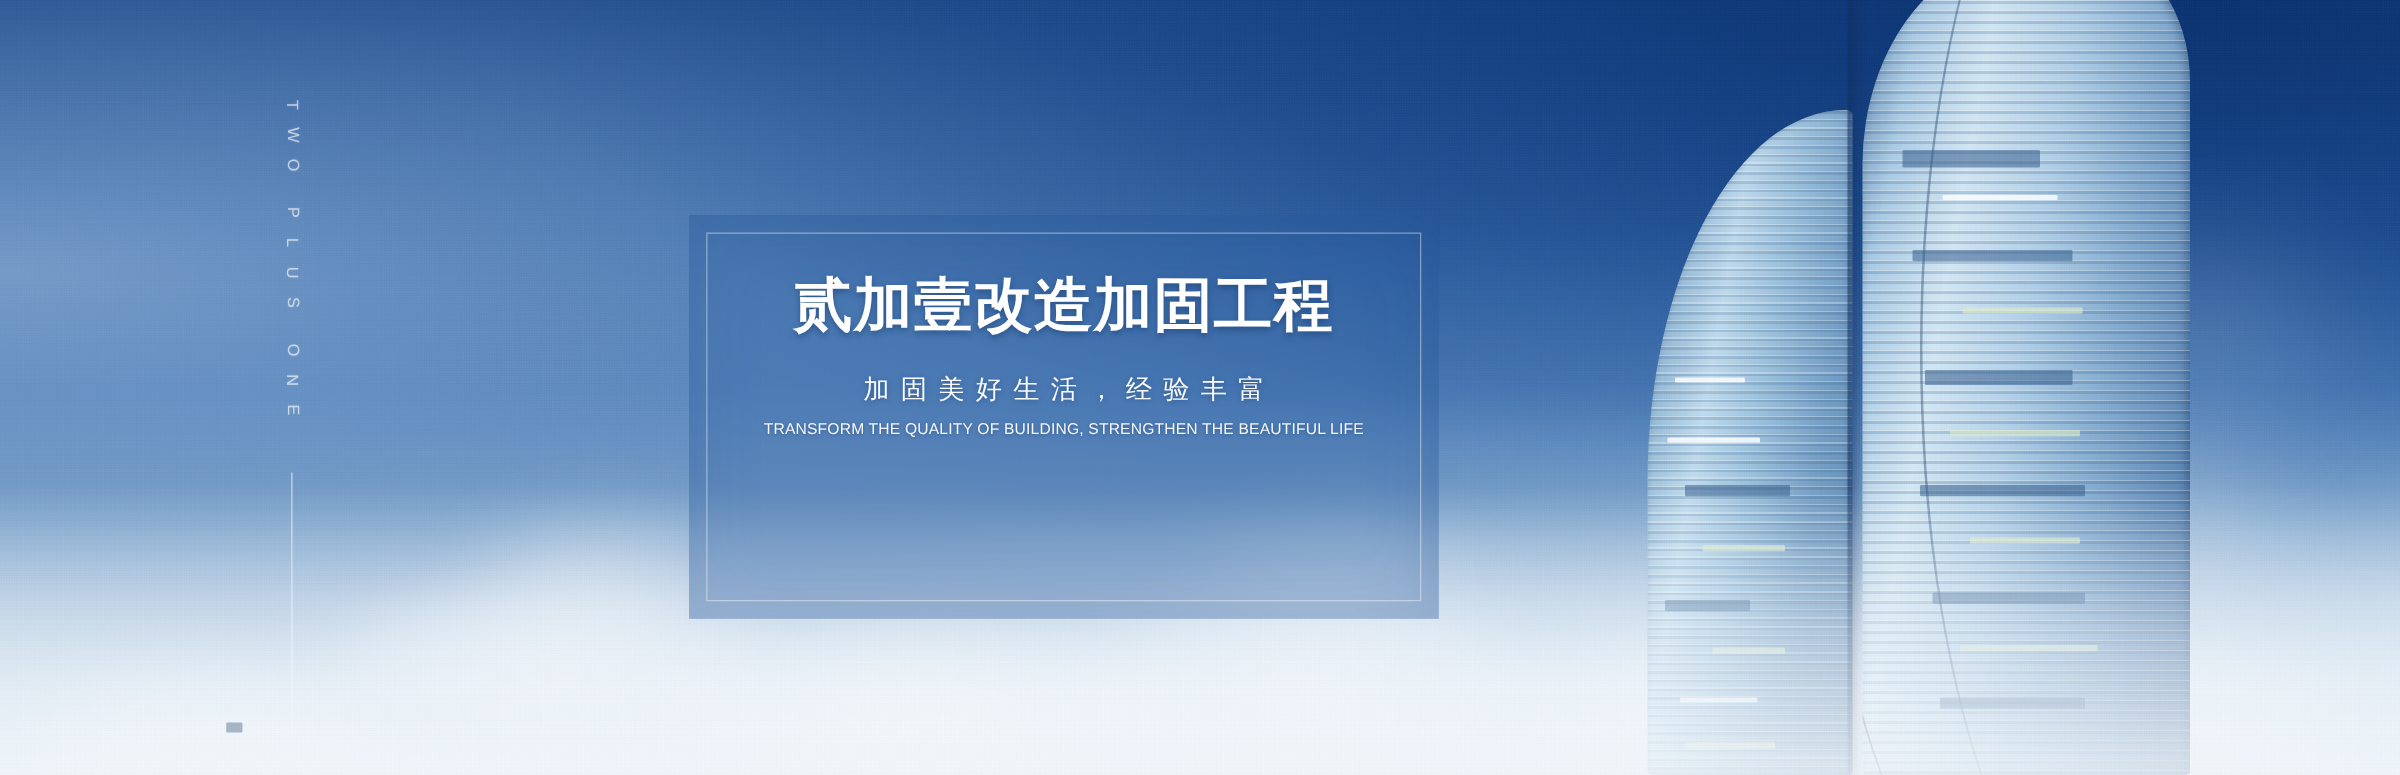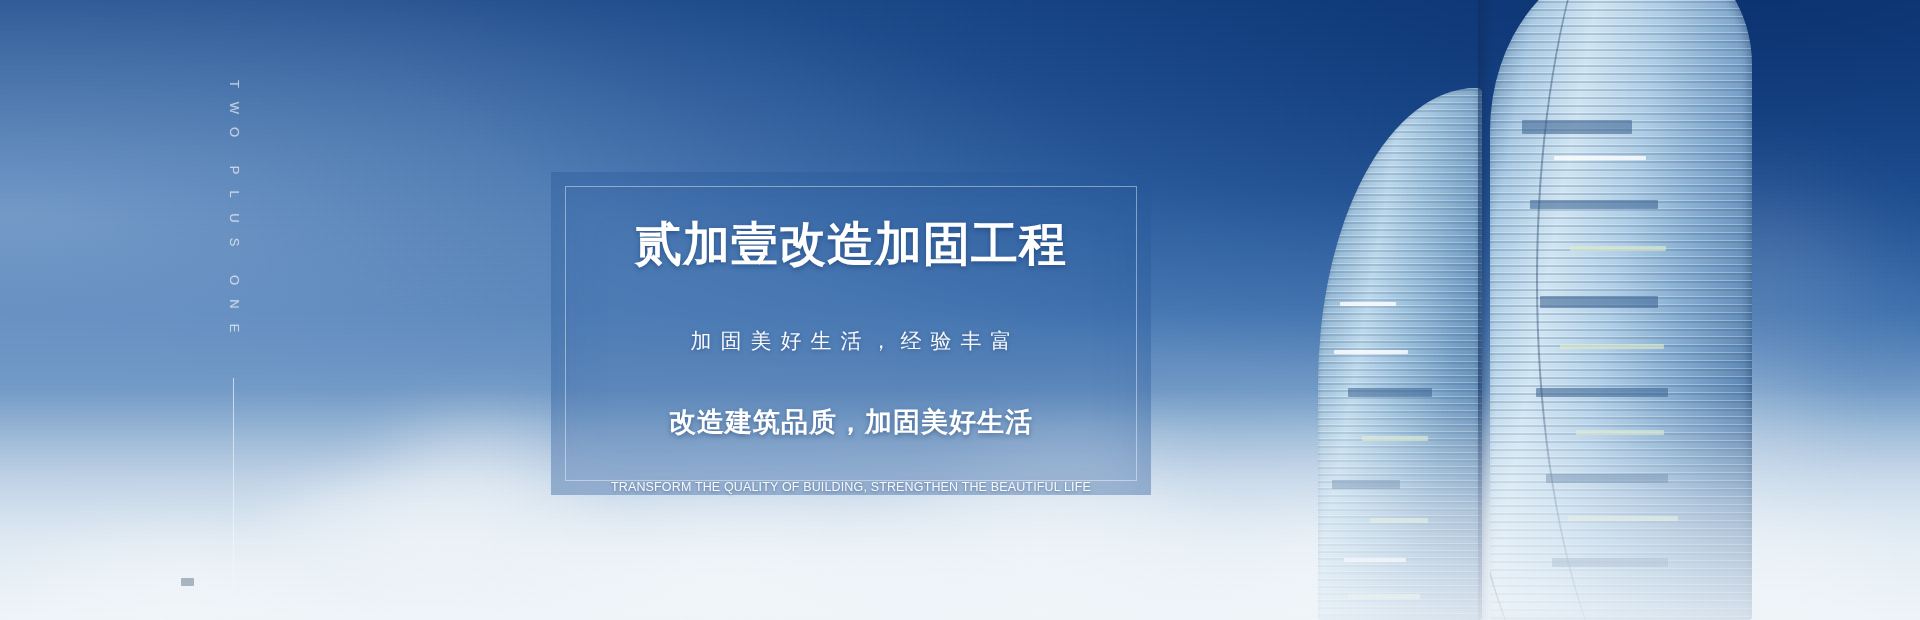--- a/index.html
+++ b/index.html
@@ -224,21 +224,21 @@
     position:absolute;
     left:14px; top:14px; right:14px; bottom:14px;
     border:1px solid rgba(255,255,255,.42);
   }
   .panel-content {
     position:absolute;
     left:0; right:0; top:0; bottom:0;
     display:flex;
     flex-direction:column;
     align-items:center;
-    justify-content:space-between;
+    justify-content:flex-start;
     padding-top:46px;
   }
 
   .headline {
     color:#ffffff;
     font-size:47px;
     font-weight:bold;
     letter-spacing:1px;
     line-height:1.12;
     text-shadow:0 2px 5px rgba(14,44,92,.45);
@@ -352,18 +352,17 @@
     <span class="letter">E</span>
   </div>
   <div class="brand-line"></div>
   <div class="brand-mark"></div>
 
   <div class="panel">
     <div class="panel-inner-border"></div>
     <div class="panel-content">
       <div class="headline">贰加壹改造加固工程</div>
       <div class="subhead">加固美好生活，经验丰富</div>
-      <div class="tagline">改造建筑品质，加固美好生活</div>
       <div class="tagline-en">TRANSFORM THE QUALITY OF BUILDING, STRENGTHEN THE BEAUTIFUL LIFE</div>
     </div>
   </div>
 
 </div>
 
 </body></html>

